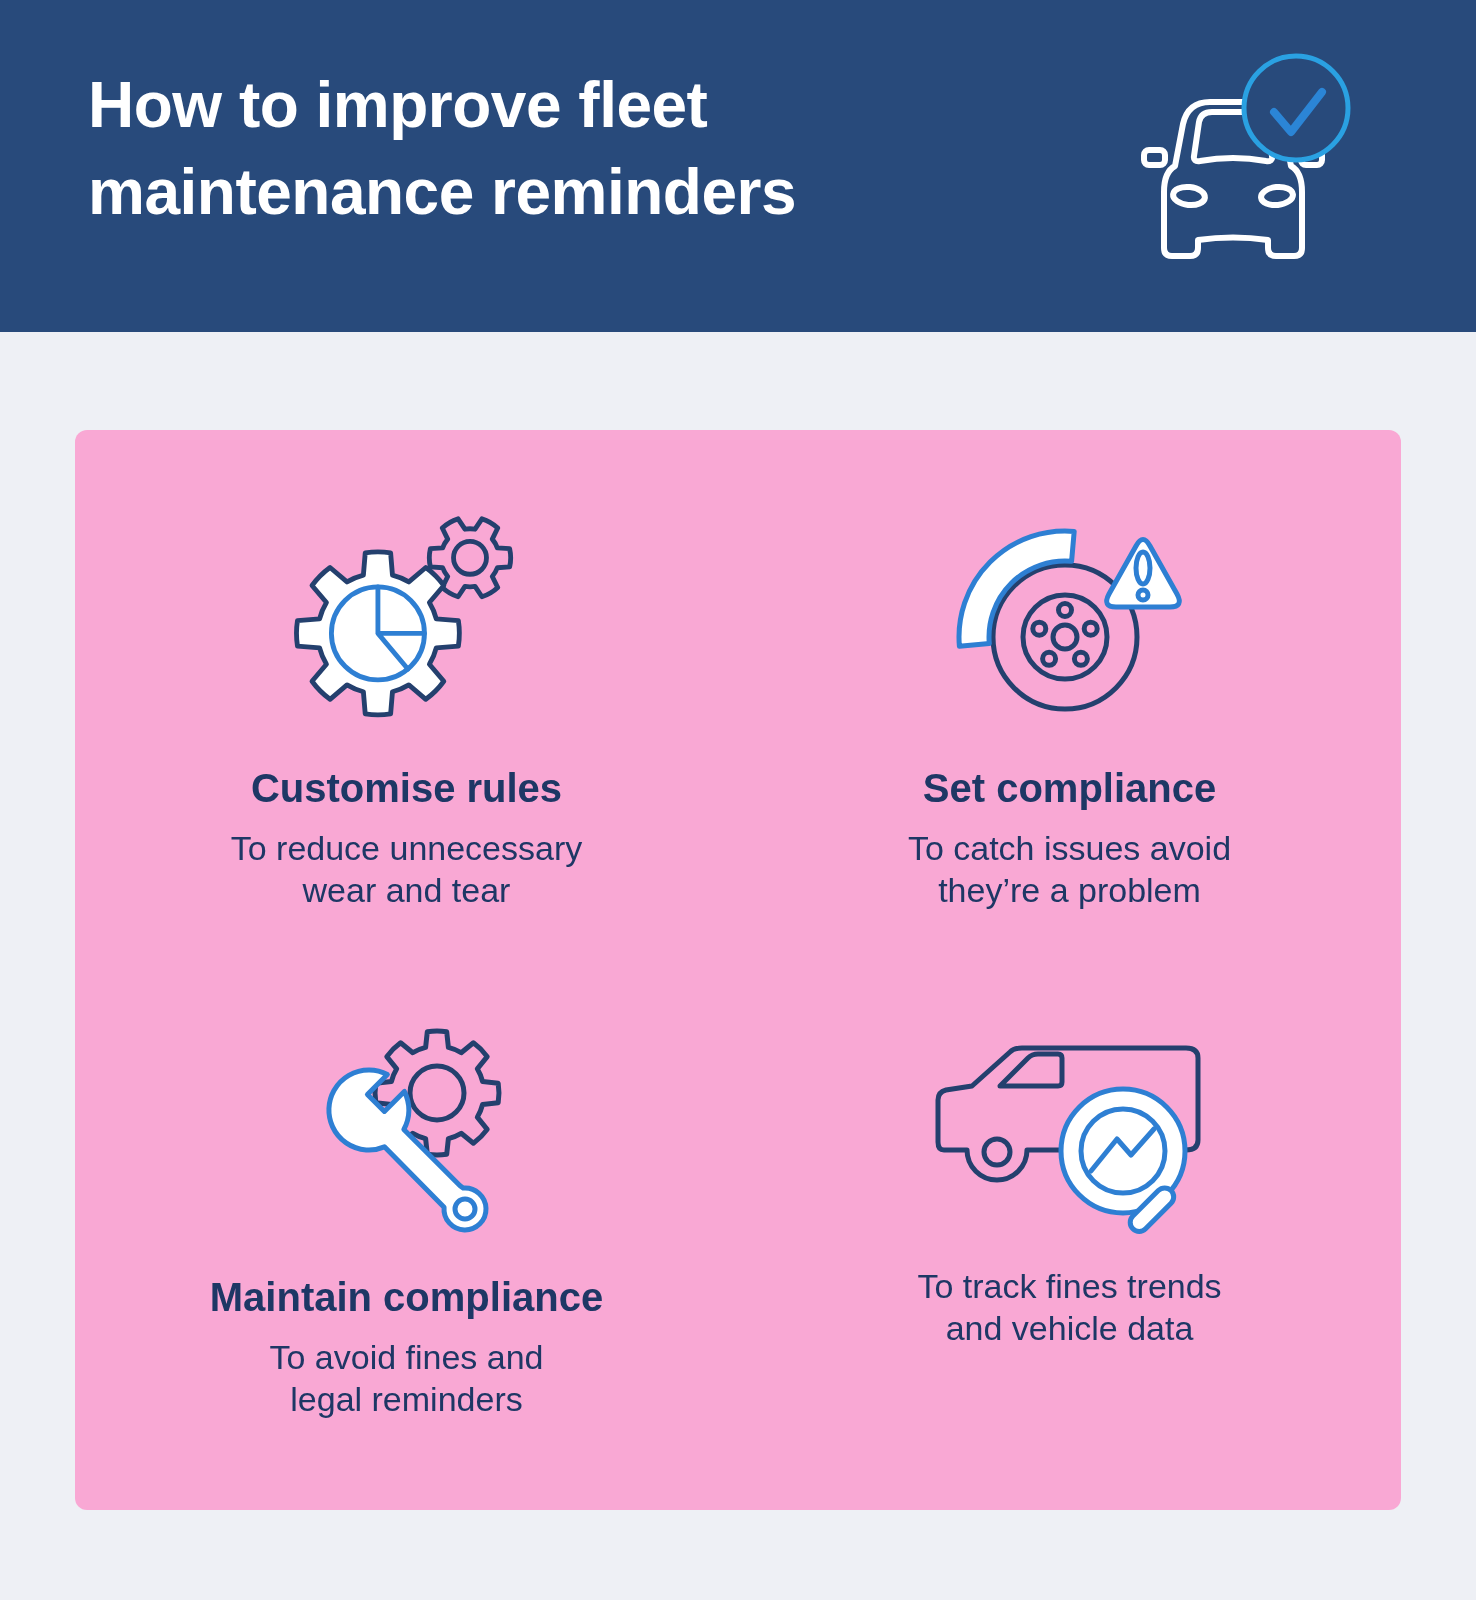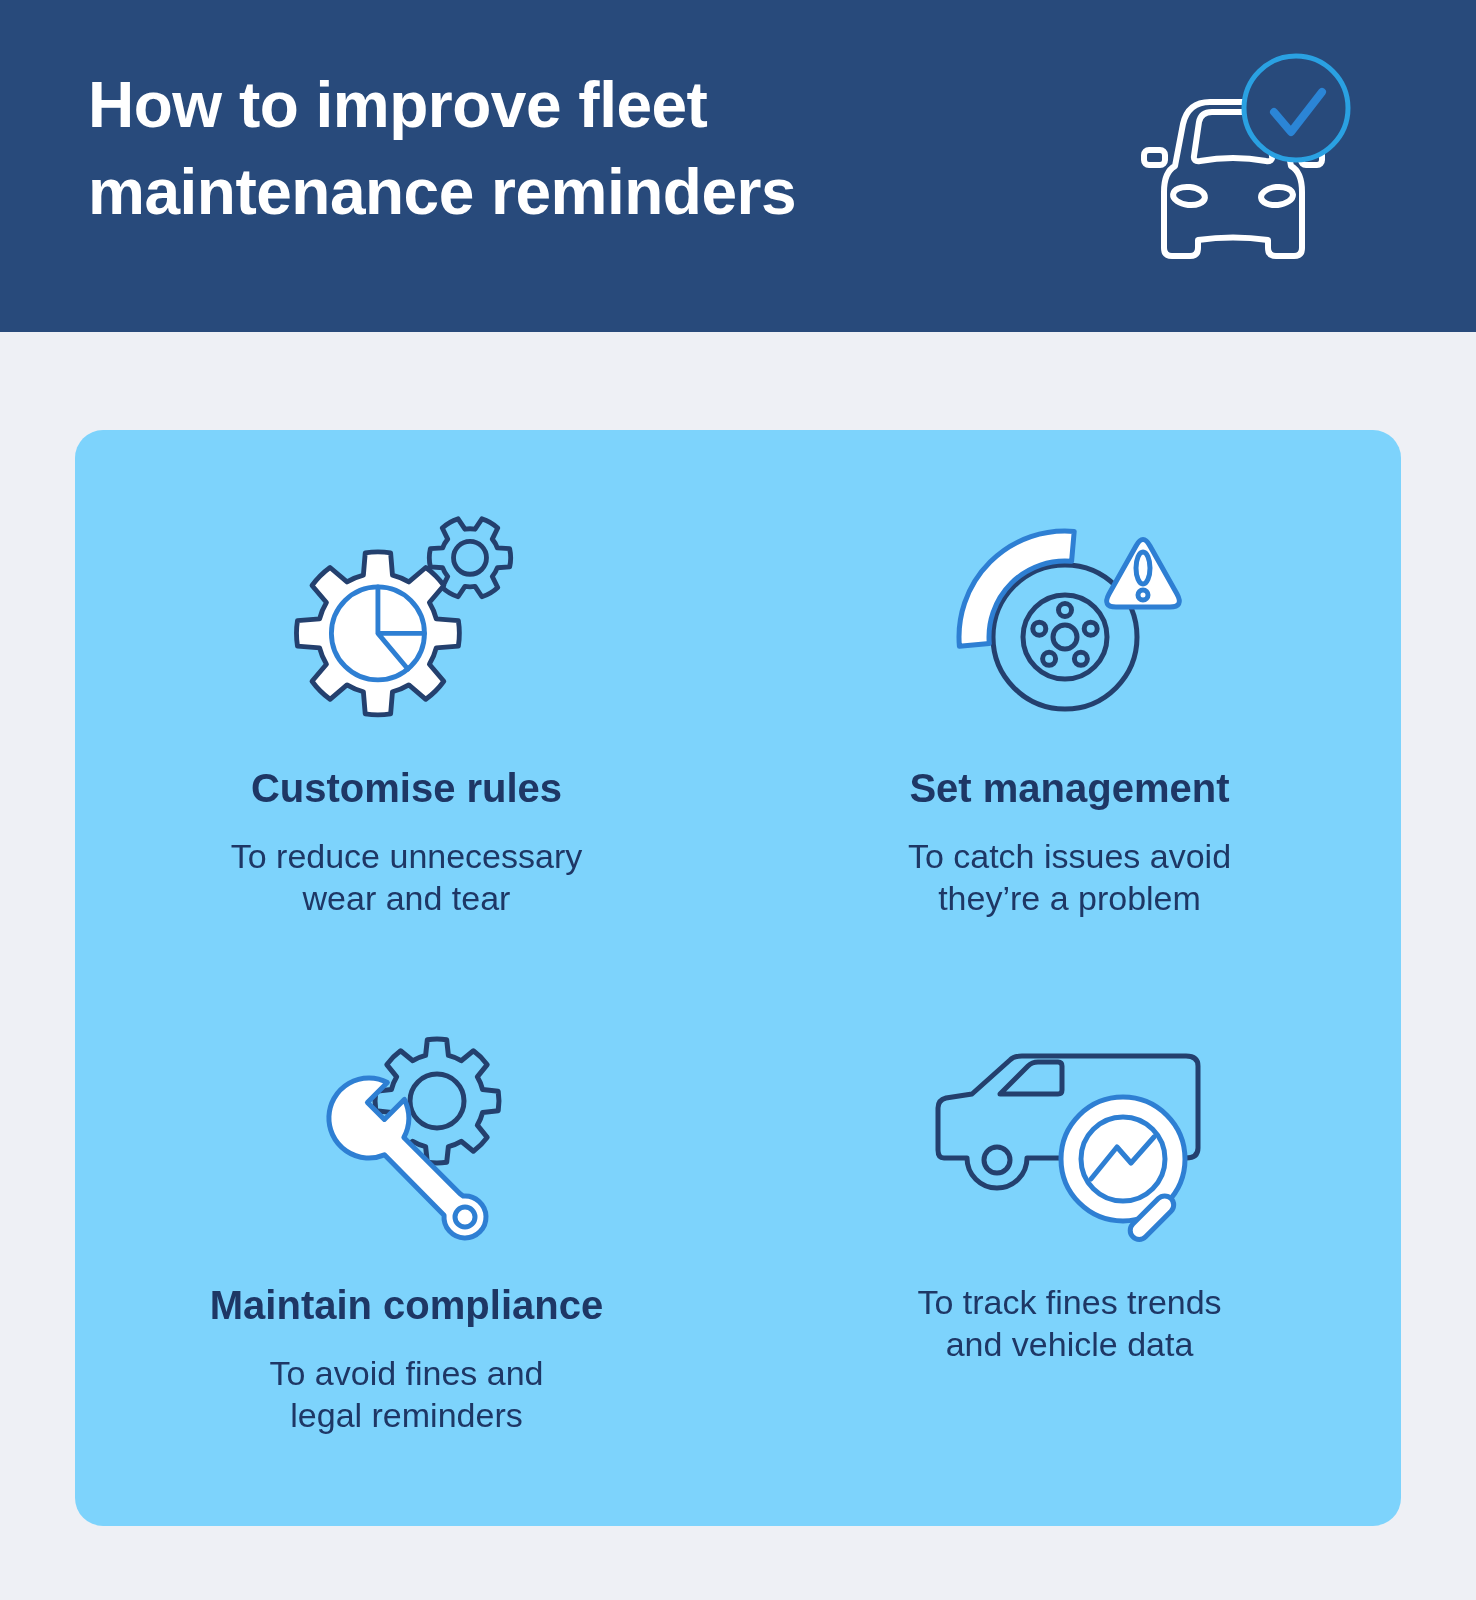--- a/index.html
+++ b/index.html
@@ -4,27 +4,27 @@
 <style>
   html,body{margin:0;padding:0;}
   body{width:1476px;height:1600px;background:#eef0f5;font-family:"Liberation Sans",sans-serif;}
   .page{position:relative;width:1476px;height:1592px;overflow:hidden;}
 
   .header{position:relative;width:100%;height:332px;background:#284a7b;}
   .title{position:absolute;left:88px;top:62px;color:#ffffff;font-size:64px;font-weight:bold;
          line-height:87px;letter-spacing:-0.5px;}
   .header-icon{position:absolute;left:1128px;top:22px;}
 
-  .card{width:1326px;margin:98px auto 0;background:#7dd3fc;border-radius:28px;
+  .card{width:1326px;margin:98px auto 0;background:#f9a8d4;border-radius:12px;
         padding:58px 0 90px;box-sizing:border-box;}
   .grid{display:grid;grid-template-columns:1fr 1fr;row-gap:86px;}
   .cell{display:flex;flex-direction:column;align-items:center;text-align:center;}
   .icon-box{height:252px;display:flex;align-items:center;justify-content:center;}
   .feature-title{margin:26px 0 0;font-size:40px;font-weight:bold;color:#1e3765;}
-  .feature-desc{margin:24px 0 0;font-size:34px;line-height:42px;color:#1e3765;font-weight:400;}
+  .feature-desc{margin:16px 0 0;font-size:34px;line-height:42px;color:#1e3765;font-weight:400;}
 
   svg{display:block;}
   .navy{stroke:#24406e;fill:none;stroke-width:5;stroke-linejoin:round;stroke-linecap:round;}
   .blue{stroke:#2e7fd3;fill:none;stroke-width:5;stroke-linejoin:round;stroke-linecap:round;}
   .blue-fill{stroke:#2e7fd3;fill:#ffffff;stroke-width:5;stroke-linejoin:round;stroke-linecap:round;}
   .navy-fill{stroke:#24406e;fill:#ffffff;stroke-width:5;stroke-linejoin:round;stroke-linecap:round;}
   .white{stroke:#ffffff;fill:none;stroke-width:6;stroke-linejoin:round;stroke-linecap:round;}
 </style>
 </head>
 <body>
@@ -78,21 +78,21 @@
             <circle class="navy" cx="165.7" cy="134.7" r="6.5"></circle>
             <circle class="navy" cx="155.9" cy="164.8" r="6.5"></circle>
             <circle class="navy" cx="124.1" cy="164.8" r="6.5"></circle>
             <circle class="navy" cx="114.3" cy="134.7" r="6.5"></circle>
             <path class="blue-fill" d="M 149.2,37.4 A 106,106 0 0 0 34.4,152.2 L 64.3,149.6 A 76,76 0 0 1 146.6,67.3 Z"></path>
             <path class="blue-fill" d="M 211,52 Q 218,39 225,52 L 252,100 Q 259,113 245,113 L 191,113 Q 177,113 184,100 Z"></path>
             <ellipse class="blue" cx="218" cy="74" rx="7" ry="16"></ellipse>
             <circle class="blue" cx="218" cy="101" r="5"></circle>
           </svg>
         </div>
-        <h2 class="feature-title">Set management</h2>
+        <h2 class="feature-title">Set compliance</h2>
         <p class="feature-desc">
           <span>To catch issues avoid</span><br>
           <span>they’re a problem</span>
         </p>
       </section>
 
       <section class="cell">
         <div class="icon-box">
           <svg width="260" height="245" viewBox="0 0 260 245">
             <path class="navy" d="M205.6 80.6 L221.2 82.3 A62 62 0 0 1 221.2 101.7 L205.6 103.4 A47 47 0 0 1 200.3 116.2 L200.3 116.2 L210.2 128.4 A62 62 0 0 1 196.4 142.2 L184.2 132.3 A47 47 0 0 1 171.4 137.6 L171.4 137.6 L169.7 153.2 A62 62 0 0 1 150.3 153.2 L148.6 137.6 A47 47 0 0 1 135.8 132.3 L135.8 132.3 L123.6 142.2 A62 62 0 0 1 109.8 128.4 L119.7 116.2 A47 47 0 0 1 114.4 103.4 L114.4 103.4 L98.8 101.7 A62 62 0 0 1 98.8 82.3 L114.4 80.6 A47 47 0 0 1 119.7 67.8 L119.7 67.8 L109.8 55.6 A62 62 0 0 1 123.6 41.8 L135.8 51.7 A47 47 0 0 1 148.6 46.4 L148.6 46.4 L150.3 30.8 A62 62 0 0 1 169.7 30.8 L171.4 46.4 A47 47 0 0 1 184.2 51.7 L184.2 51.7 L196.4 41.8 A62 62 0 0 1 210.2 55.6 L200.3 67.8 A47 47 0 0 1 205.6 80.6 Z"></path>

